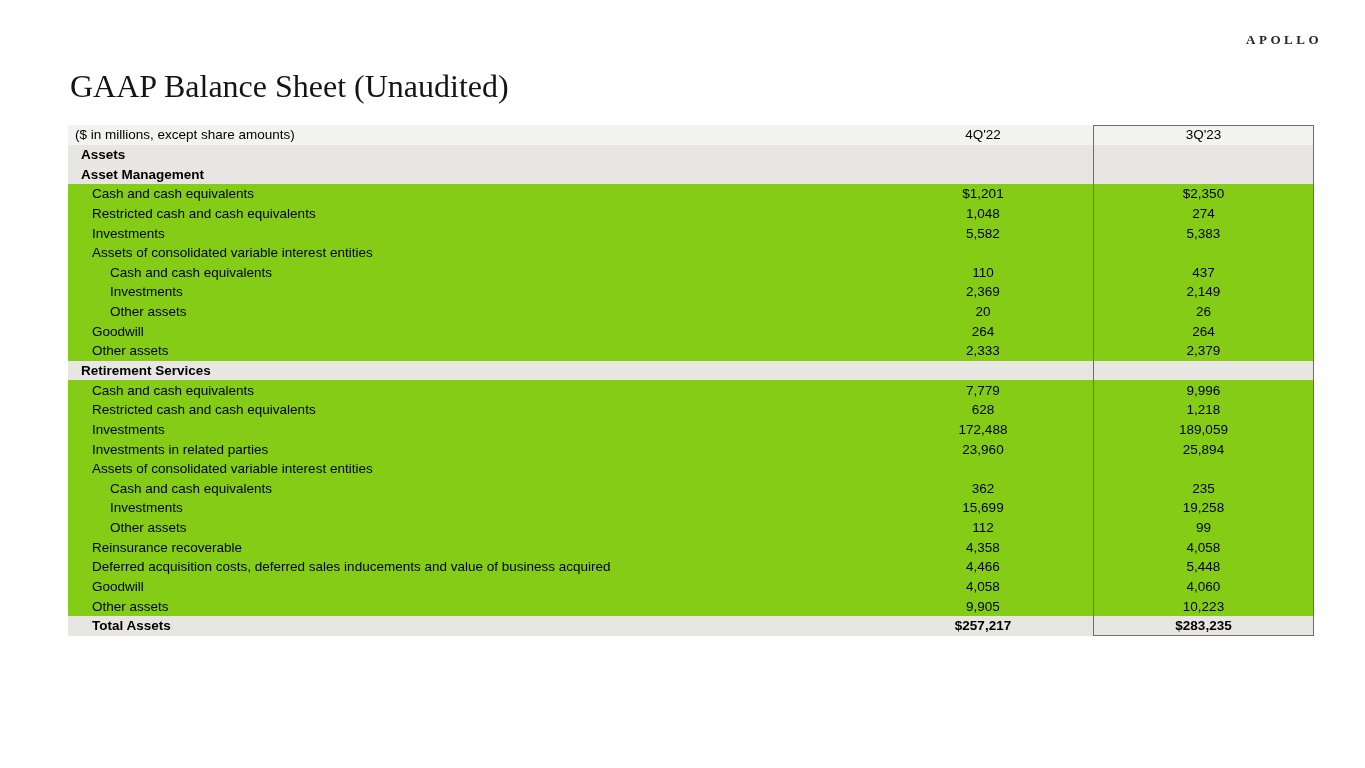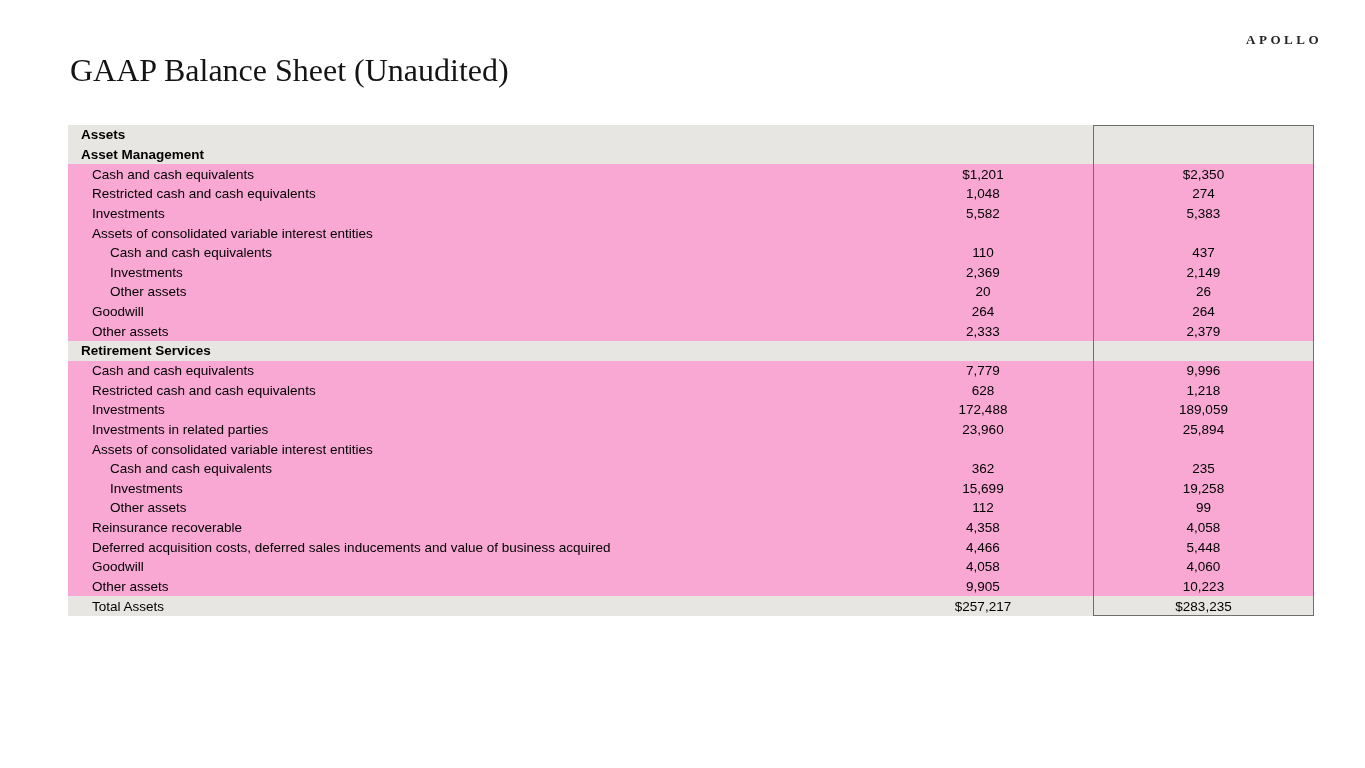--- a/index.html
+++ b/index.html
@@ -19,39 +19,39 @@
     right: 43px;
     font-family: "Liberation Serif", serif;
     font-weight: 700;
     font-size: 13px;
     letter-spacing: 3.5px;
     color: #252525;
   }
   .title {
     position: absolute;
     left: 70px;
-    top: 52px;
+    top: 68px;
     font-family: "Liberation Serif", serif;
     font-weight: 400;
     font-size: 32px;
     color: #141414;
     white-space: nowrap;
   }
   .table {
     position: absolute;
     left: 68px;
     top: 125px;
     width: 1246px;
     font-size: 13.5px;
   }
   .row {
     display: flex;
     height: 19.65px;
     align-items: center;
-    background: #f9a8d4;
+    background: #84cc16;
   }
   .row .label {
     flex: 1 1 auto;
     min-width: 0;
     white-space: nowrap;
     overflow: hidden;
     padding-left: 24px;
   }
   .row .v1 {
     flex: 0 0 220px;
@@ -65,21 +65,21 @@
   }
   .row.header-row { background: #f2f2f0; }
   .row.header-row .label { padding-left: 7px; }
   .row.section {
     background: #e7e6e2;
     font-weight: 700;
   }
   .row.section .label { padding-left: 7px; }
   .row.total {
     background: #e7e6e2;
-    font-weight: 400;
+    font-weight: 700;
   }
   .row.indent0 .label { padding-left: 13px; }
   .row.indent1 .label { padding-left: 24px; }
   .row.indent2 .label { padding-left: 42px; }
   .col-box {
     position: absolute;
     top: 0;
     left: 1025px;
     width: 221px;
     height: 100%;
@@ -97,20 +97,25 @@
 </head>
 <body>
 
 <div class="page">
 
   <div class="logo">APOLLO</div>
 
   <div class="title">GAAP Balance Sheet (Unaudited)</div>
 
   <div class="table">
+    <div class="row header-row">
+      <div class="cell label">($ in millions, except share amounts)</div>
+      <div class="cell v1">4Q'22</div>
+      <div class="cell v2">3Q'23</div>
+    </div>
     <div id="rows">
   <div class="row section indent0">
     <div class="cell label">Assets</div>
     <div class="cell v1"></div>
     <div class="cell v2"></div>
   </div>
 
   <div class="row section indent0">
     <div class="cell label">Asset Management</div>
     <div class="cell v1"></div>

